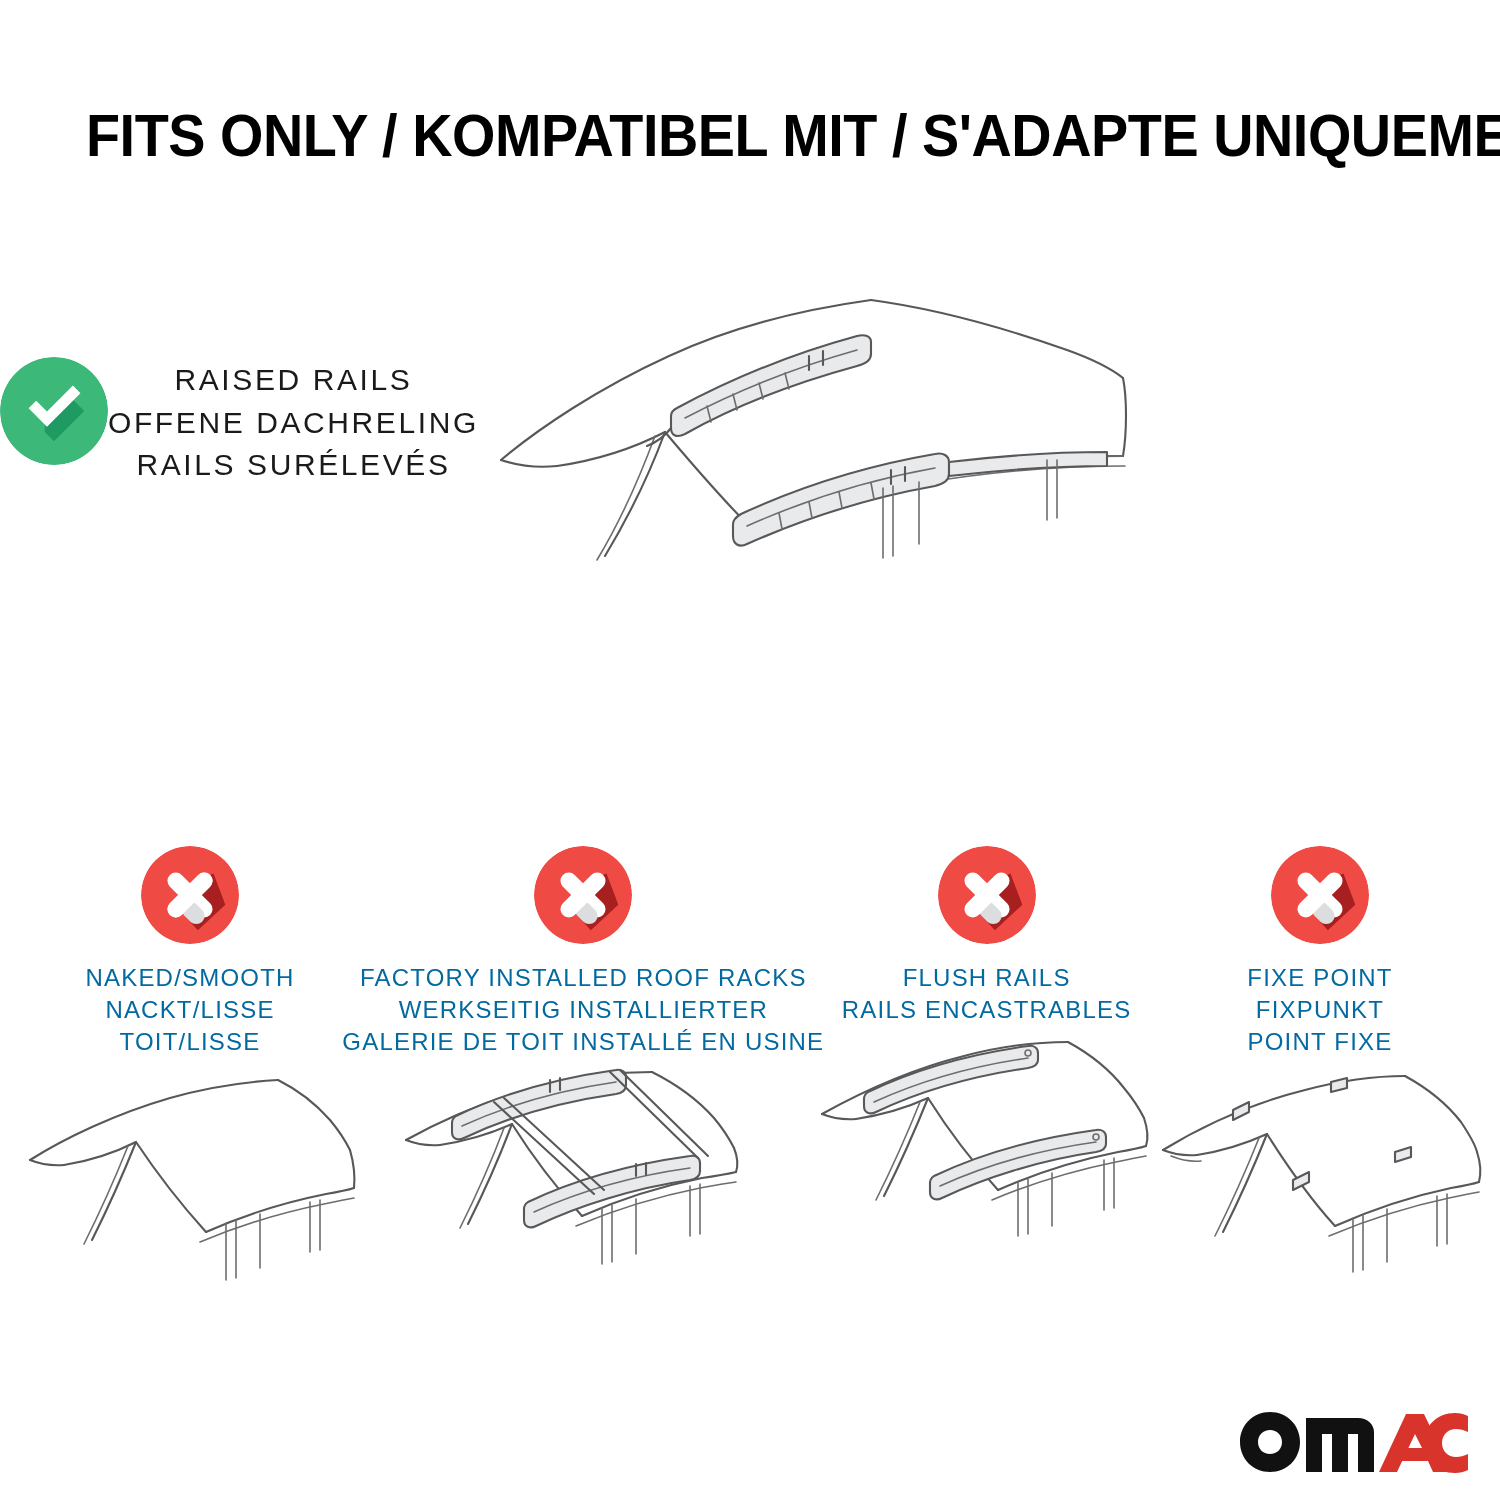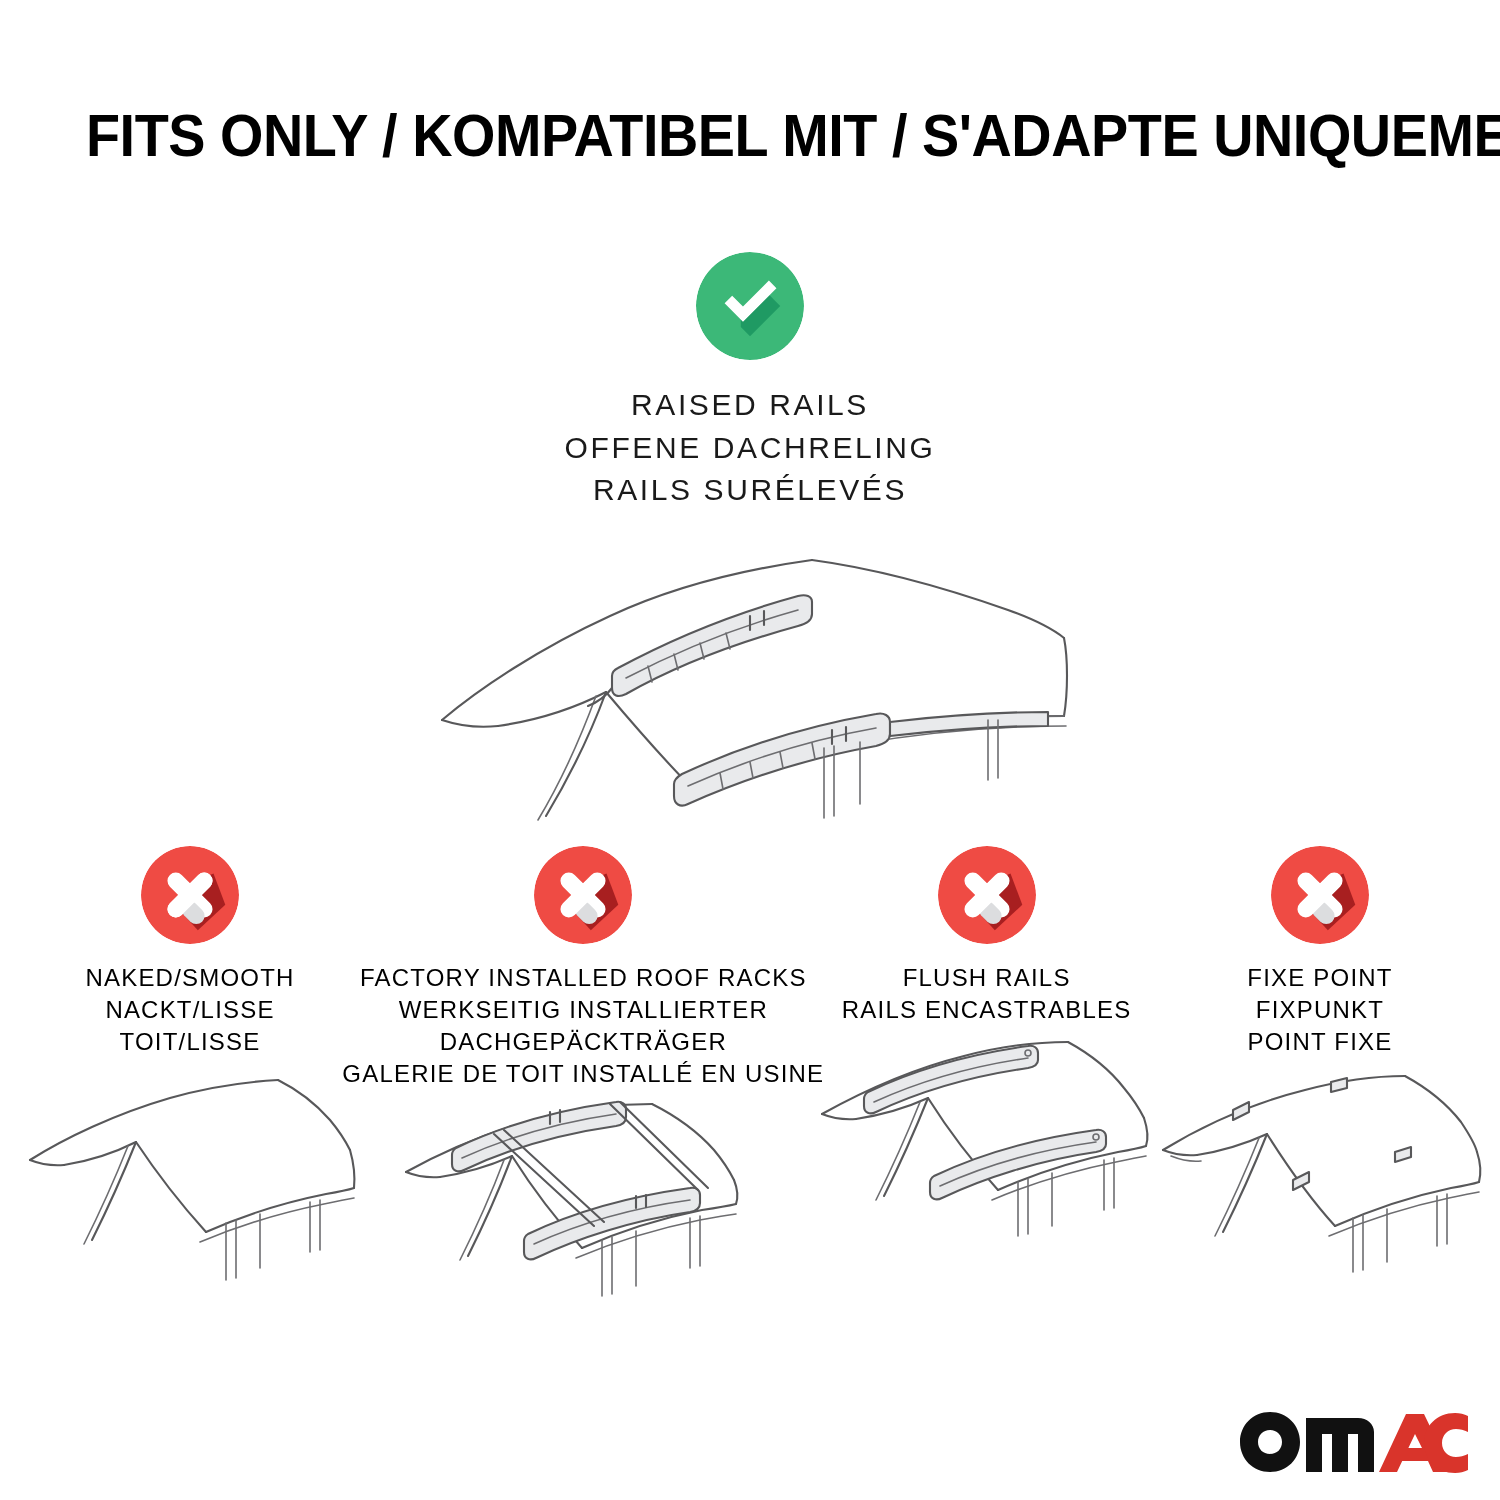--- a/index.html
+++ b/index.html
@@ -41,21 +41,21 @@
     transform-origin: left center;
   }
 
   
   .hero {
     position: absolute;
     left: 0;
     top: 252px;
     width: 1500px;
     display: flex;
-    flex-direction: column;
+    flex-direction: row;
     align-items: center;
   }
 
   .badge {
     position: relative;
     width: 108px;
     height: 108px;
     border-radius: 50%;
     overflow: hidden;
     flex: 0 0 auto;
@@ -106,21 +106,21 @@
   .col-2 { width: 340px; justify-content: flex-end; }
   .col-3 { width: 300px; }
 
   .col-label {
     margin-top: 18px;
     text-align: center;
     font-size: 24px;
     letter-spacing: 1.2px;
     line-height: 1.33;
     font-weight: 400;
-    color: #000000;
+    color: #0369a1;
   }
   .col-label div { white-space: nowrap; }
 
   .col-art {
     margin-top: 10px;
   }
   .col-art svg { display:block; }
 
   
   .logo {
@@ -255,21 +255,20 @@
           </g>
           <rect x="52" y="52" width="26" height="17" rx="8.5" transform="rotate(45 50 50)" fill="#dcdddf"></rect>
           <g fill="#ffffff">
             <rect x="21" y="41.5" width="58" height="17" rx="8.5" transform="rotate(-45 50 50)"></rect>
           </g>
         </svg>
       </div>
       <div class="col-label">
         <div>FACTORY INSTALLED ROOF RACKS</div>
         <div>WERKSEITIG INSTALLIERTER</div>
-        <div>DACHGEPÄCKTRÄGER</div>
         <div>GALERIE DE TOIT INSTALLÉ EN USINE</div>
       </div>
       <div class="col-art">
         <svg viewBox="0 0 370 230" width="370" height="230" aria-hidden="true">
           <path class="ln" d="M8 72 C44 52 94 30 150 16 C184 8 220 4 254 4"></path>
           <path class="ln" d="M254 4 C278 16 300 32 316 50 C326 62 332 72 336 80"></path>
           <path class="ln" d="M8 72 C18 76 30 78 42 77"></path>
           <path class="ln" d="M42 77 C68 73 92 66 114 56"></path>
           <path class="ln" d="M114 56 C138 94 164 126 184 148"></path>
           <path class="ln" d="M184 148 C220 132 264 118 304 110 C318 108 330 106 338 104"></path>

